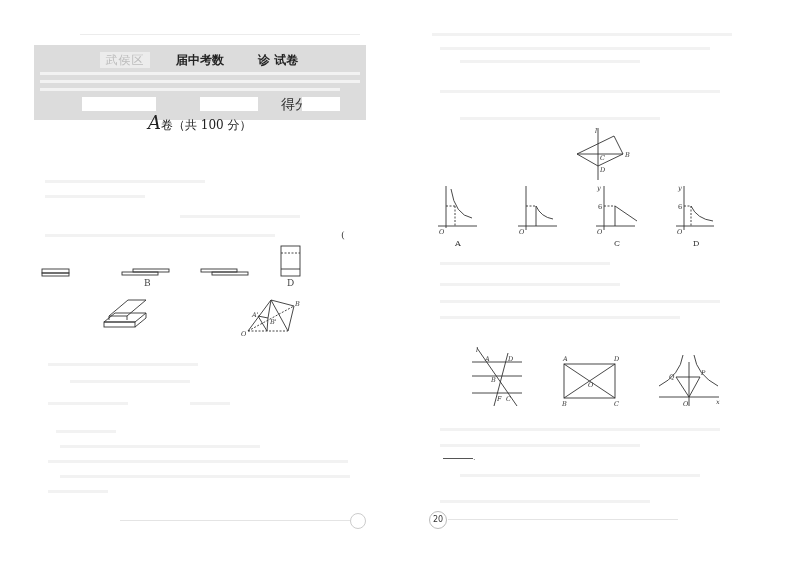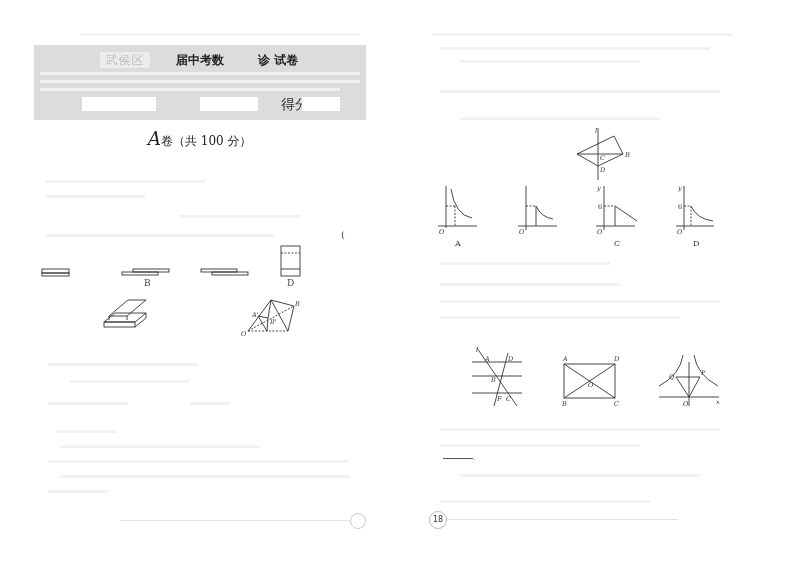--- a/index.html
+++ b/index.html
@@ -15,21 +15,21 @@
     left: 100px; top: 52px; width: 50px; height: 16px; background: #ececec;
     color: #bdbdbd; font-family: "DejaVu Sans", sans-serif; font-size: 12px; line-height: 16px; text-align: center; letter-spacing: 1px;
   }
   .exam-title { left: 176px; top: 52px; font-size: 12px; font-weight: bold; color: #222; line-height: 16px; }
   .exam-title2 { left: 258px; top: 52px; font-size: 12px; font-weight: bold; color: #222; line-height: 16px; }
   .blank { background: #ffffff; height: 14px; }
   .score-label { left: 281px; top: 97px; font-size: 14px; color: #333; line-height: 14px; }
   .top-rule { left: 80px; top: 34px; width: 280px; height: 1px; background: #ececec; }
   .rule-l { left: 120px; top: 520px; width: 230px; height: 1px; background: #e4e4e4; }
   .circle-l { left: 350px; top: 513px; width: 14px; height: 14px; border: 1px solid #ccc; border-radius: 50%; background: #fff; }
-  .paper-title { left: 148px; top: 128px; font-size: 12px; }
+  .paper-title { left: 148px; top: 112px; font-size: 12px; }
   .paper-title .big-a { font-style: italic; font-size: 18px; font-family: "DejaVu Serif", serif; }
   .paren { left: 341px; top: 229px; font-size: 10px; color: #444; }
   .fig-label { font-family: "DejaVu Serif", serif; font-size: 9px; color: #444; }
   .rule-r { left: 448px; top: 519px; width: 230px; height: 1px; background: #e4e4e4; }
   .circle-r {
     left: 429px; top: 511px; width: 16px; height: 16px; border: 1px solid #bbb; border-radius: 50%;
     font-family: "DejaVu Sans", sans-serif; font-size: 8px; line-height: 16px; text-align: center; color: #333; background:#fff;
   }
   .answer-blank { left: 443px; top: 458px; width: 30px; height: 1px; background: #555; }
   .answer-dot { left: 473px; top: 453px; font-size: 8px; color: #555; }
@@ -239,14 +239,14 @@
 <div class="abs faint" style="left:440px;top:283px;width:180px;"></div>
 <div class="abs faint" style="left:440px;top:300px;width:280px;"></div>
 <div class="abs faint" style="left:440px;top:316px;width:240px;"></div>
 <div class="abs faint" style="left:440px;top:428px;width:280px;"></div>
 <div class="abs faint" style="left:440px;top:444px;width:200px;"></div>
 <div class="abs answer-blank"></div>
 <div class="abs answer-dot">.</div>
 <div class="abs faint" style="left:460px;top:474px;width:240px;"></div>
 <div class="abs faint" style="left:440px;top:500px;width:210px;"></div>
 
-<div class="abs circle-r">18</div>
+<div class="abs circle-r">20</div>
 <div class="abs rule-r"></div>
 
 </body></html>

